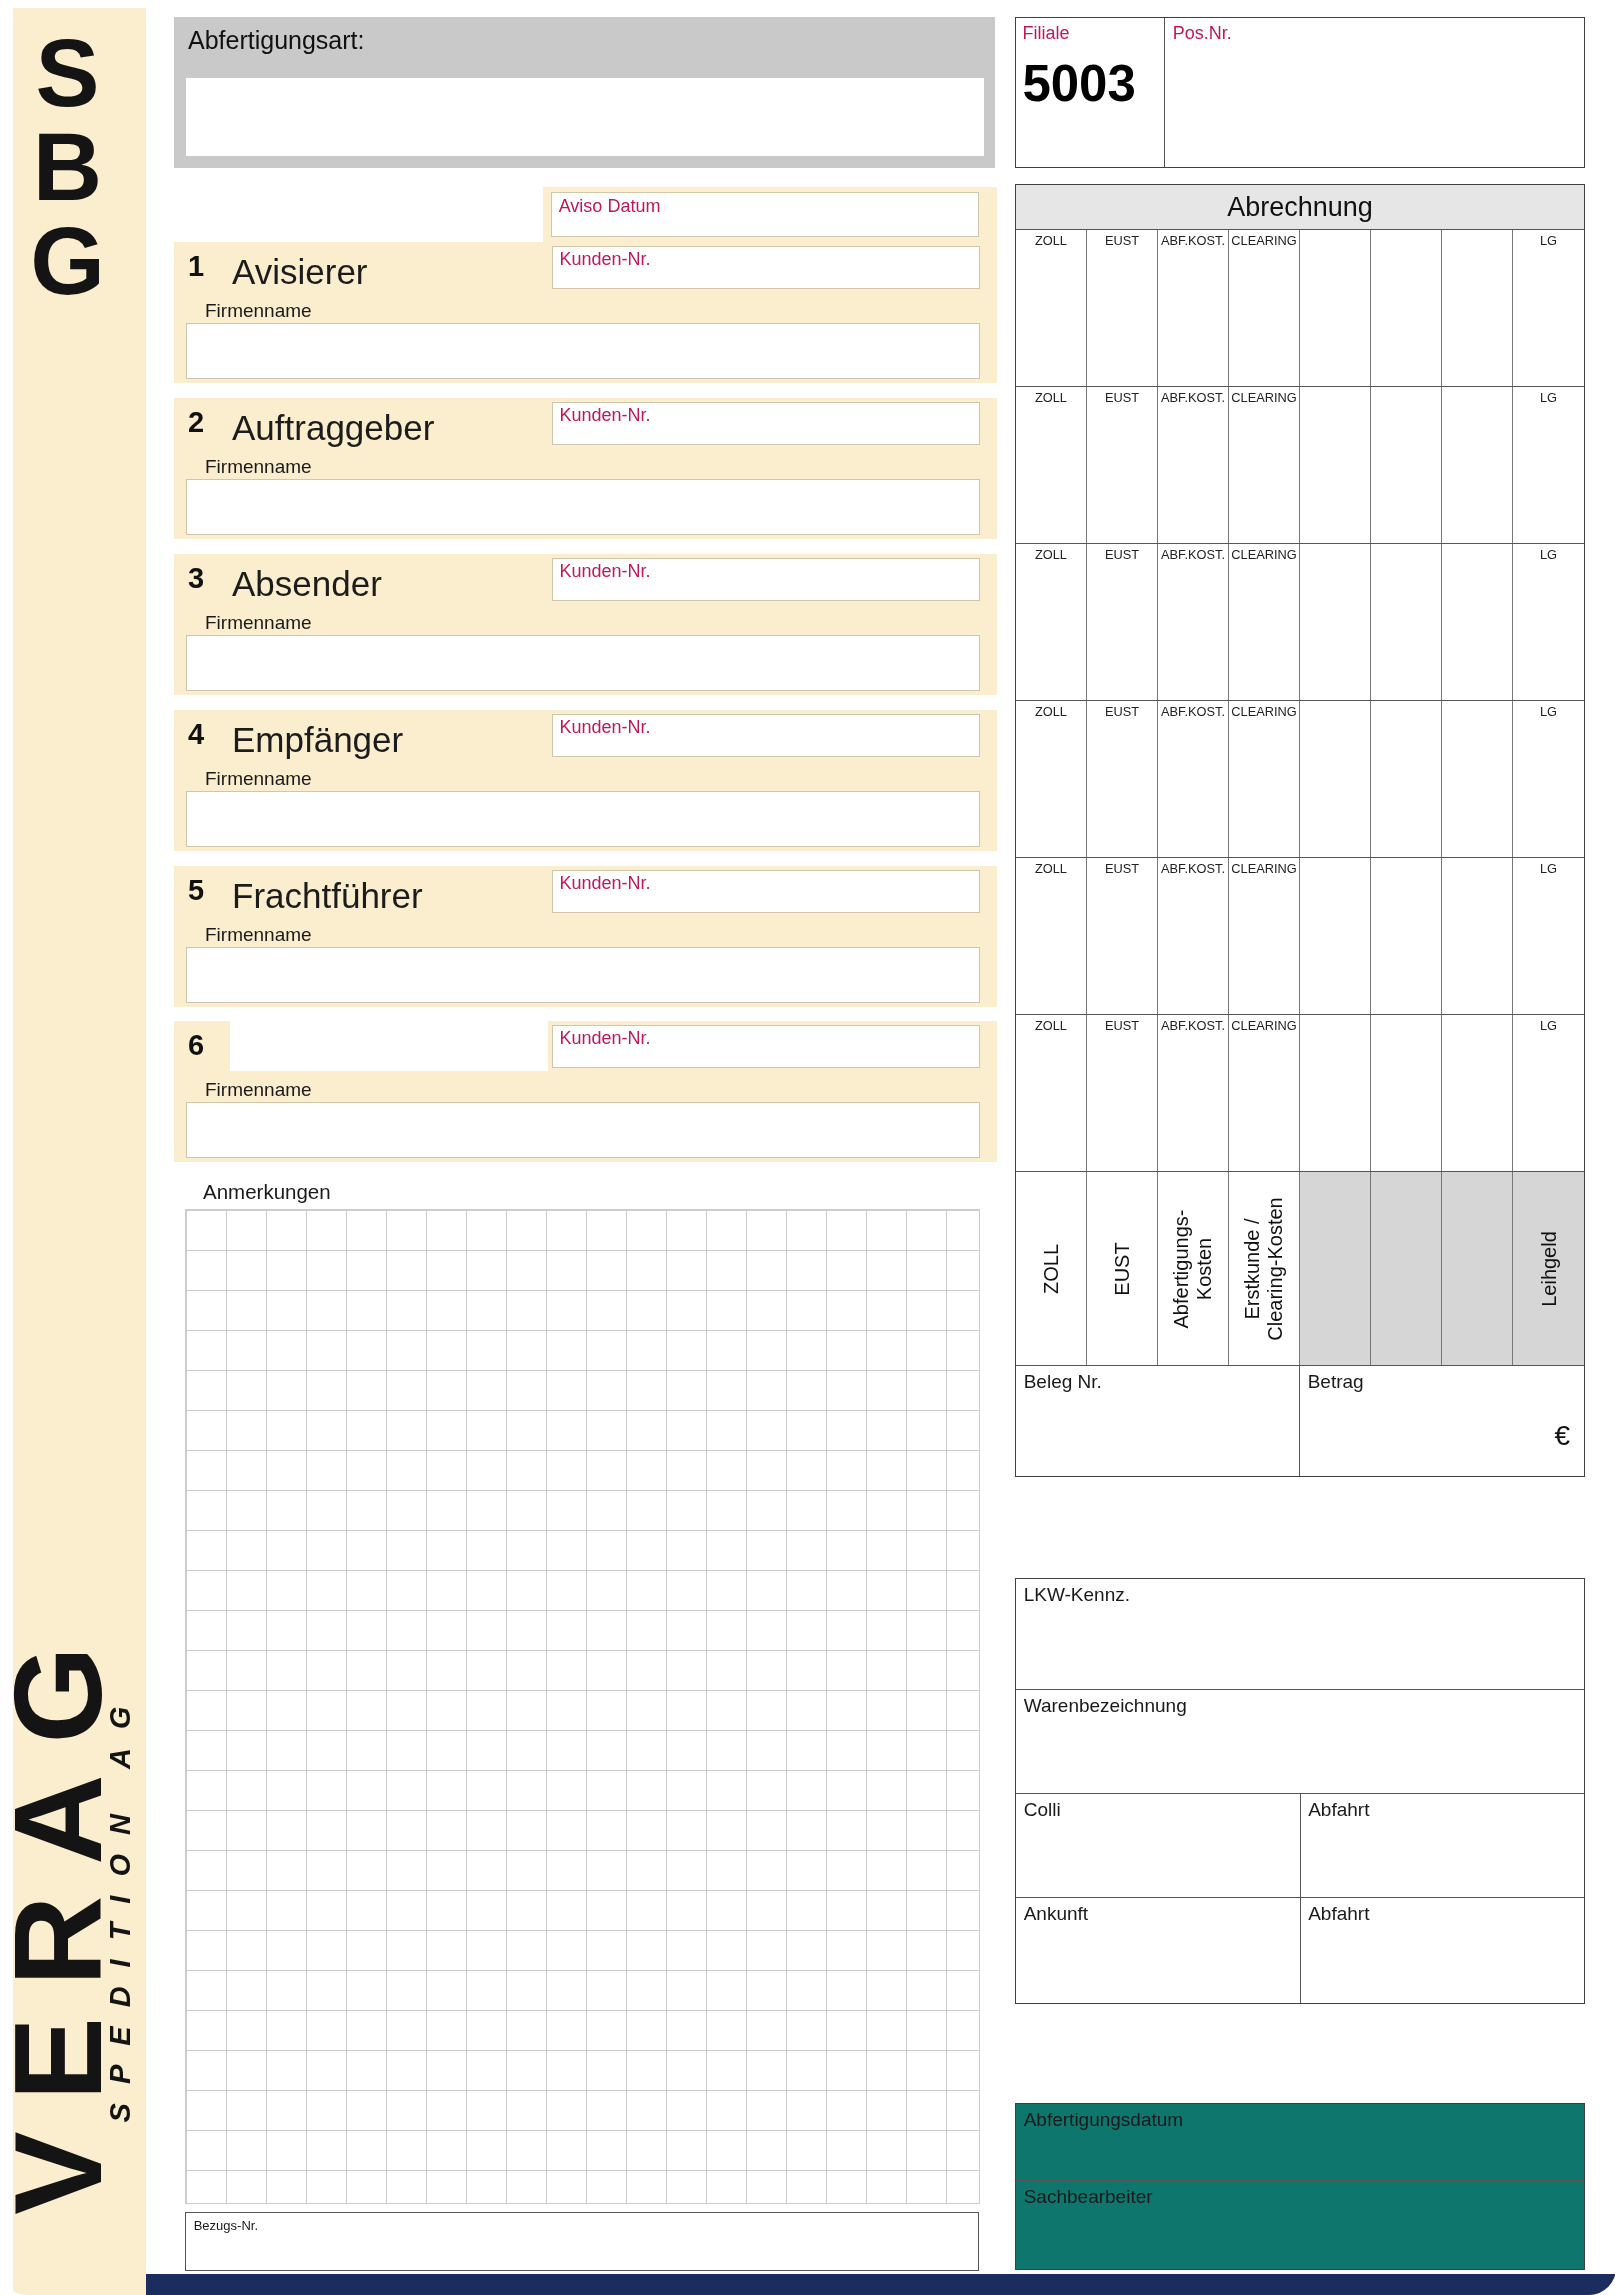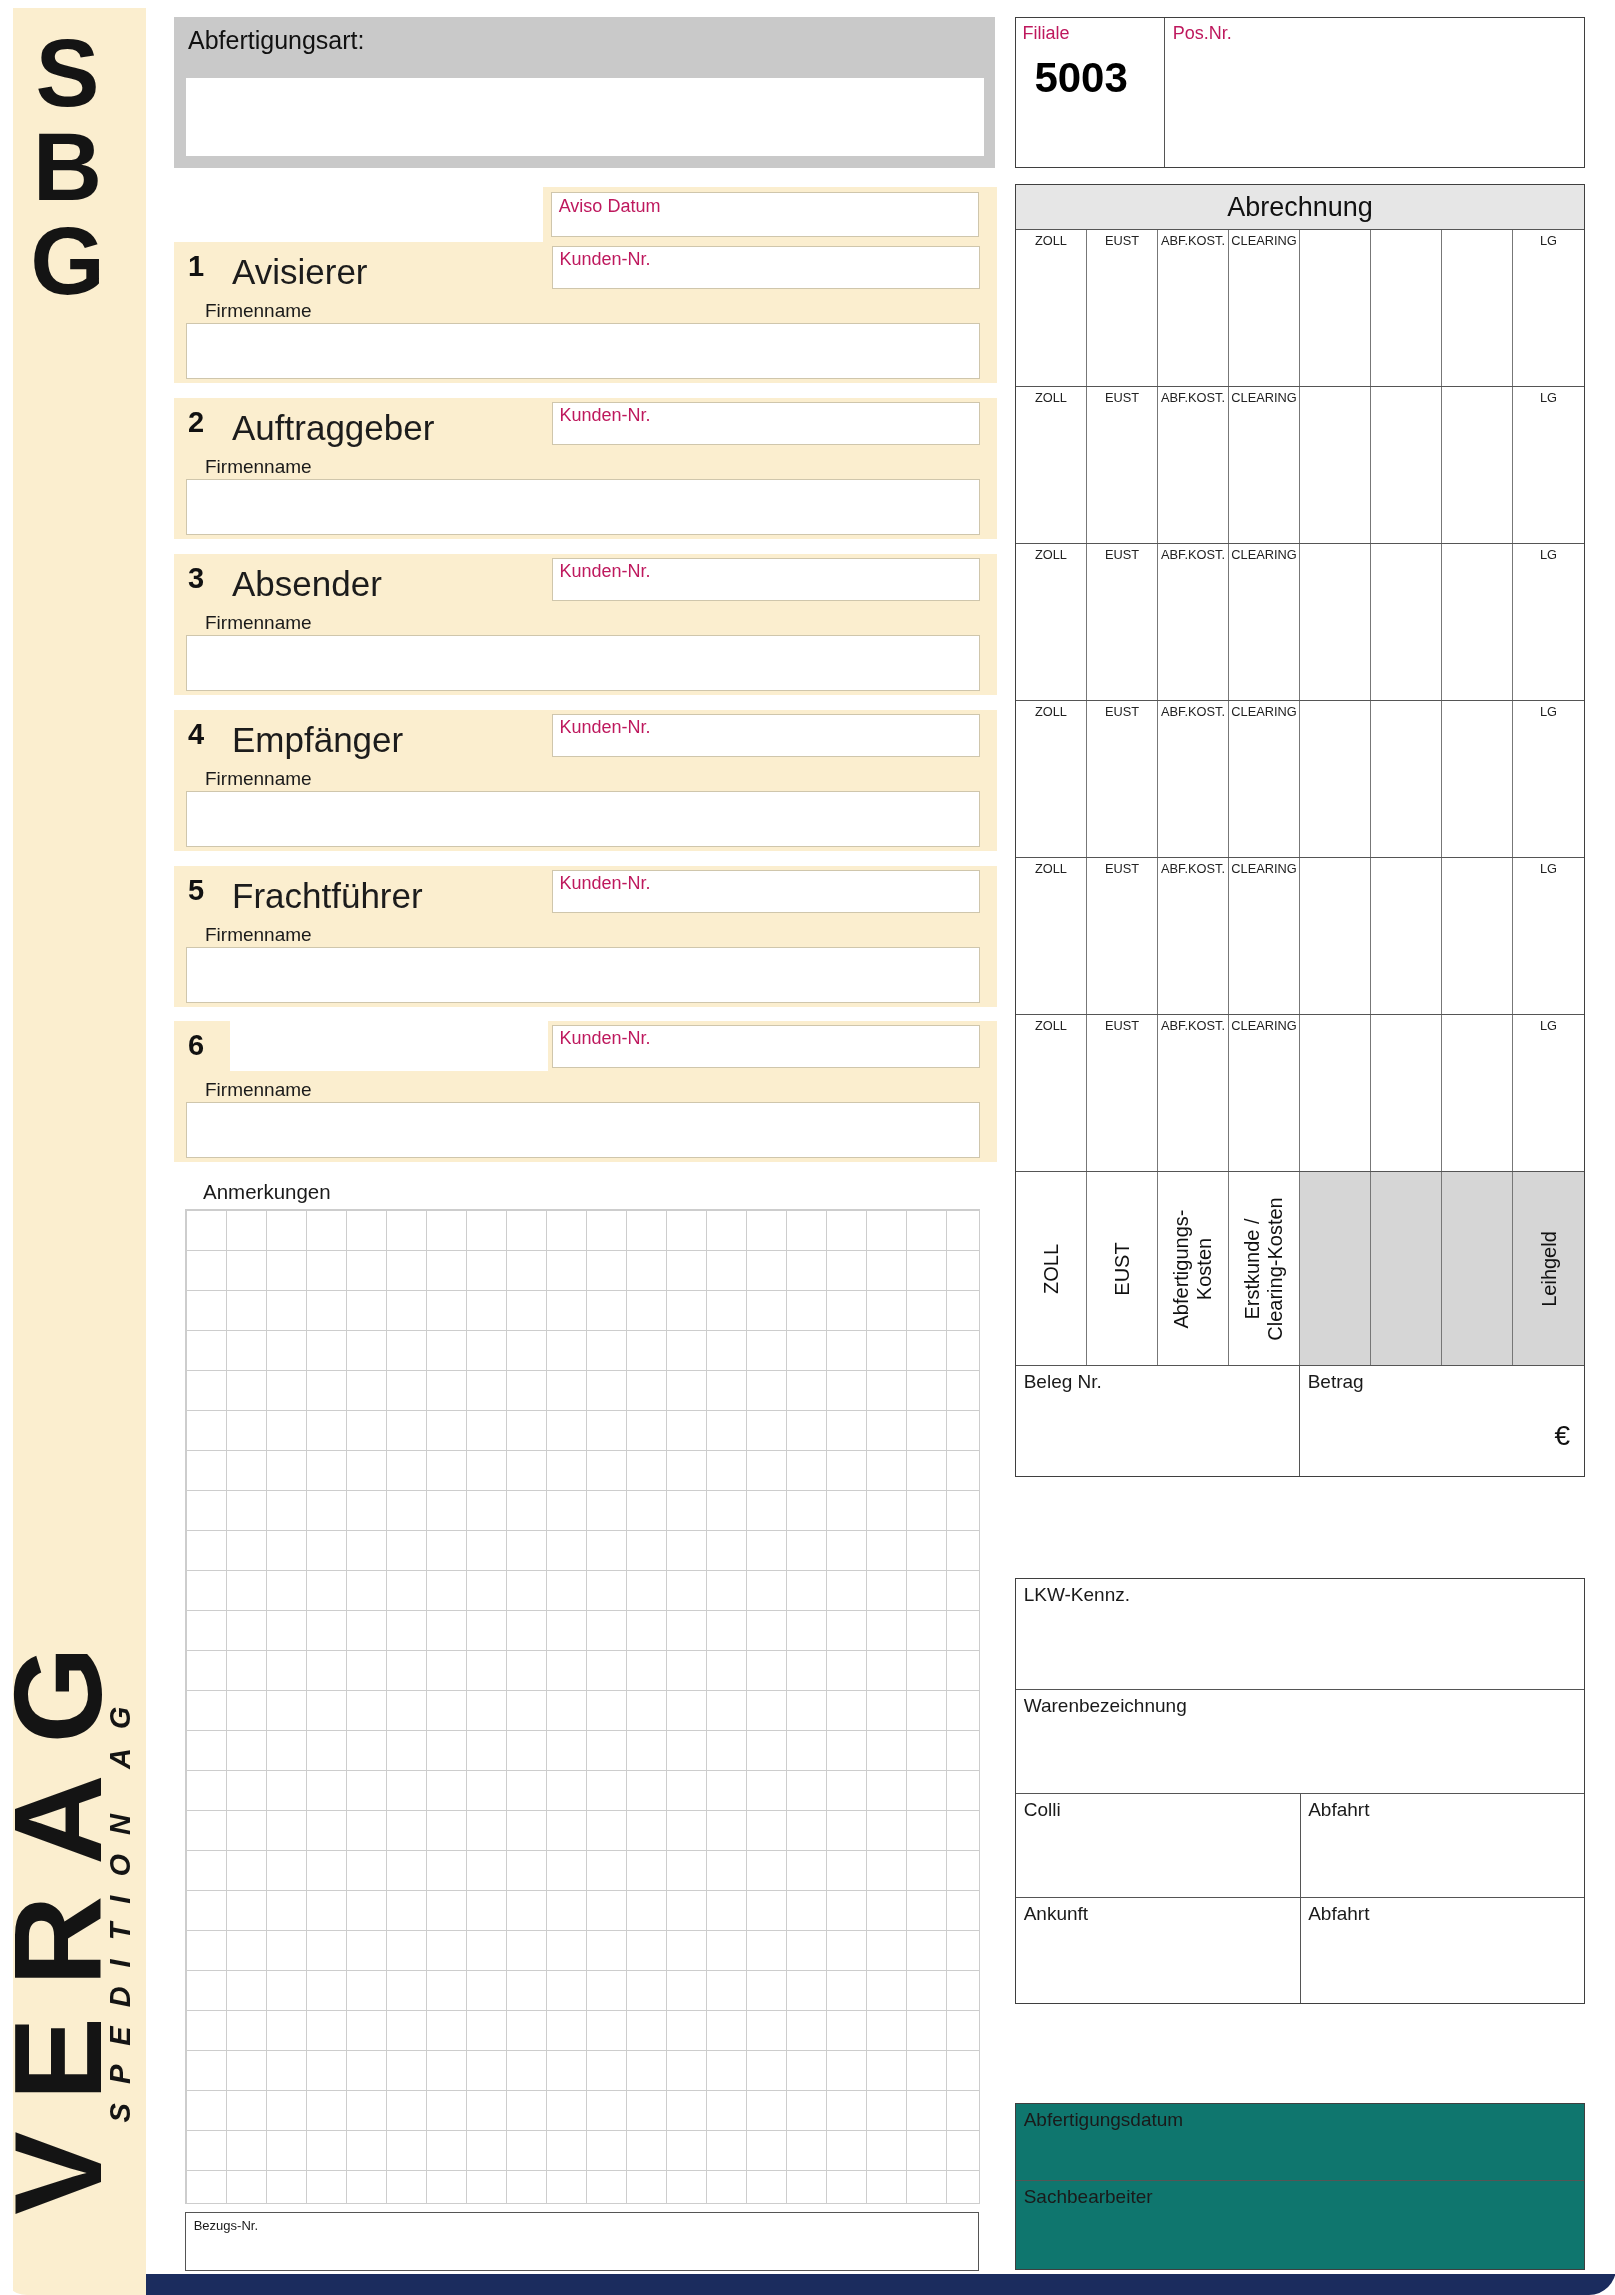--- a/index.html
+++ b/index.html
@@ -30,21 +30,21 @@
   }
 
   
   .hdr-panel { position:absolute; left:174px; top:16.6px; width:821px; height:151px; background:#c9c9c9; }
   .hdr-label { position:absolute; left:14px; top:9px; font-size:25px; color:#111; }
   .hdr-input { position:absolute; left:11.5px; top:61px; width:798px; height:78px; background:#ffffff; }
 
   .filiale-panel { position:absolute; left:1015px; top:16.6px; width:570px; height:151px; border:1.9px solid #3f3f3f; background:#fff; }
   .filiale-cell { position:absolute; left:0; top:0; width:149px; height:100%; border-right:1.3px solid #555; padding:5.1px 6.4px; }
   .small-label { font-size:18px; color:#be185d; }
-  .filiale-value { margin-top:10.2px; font-size:42px; font-weight:bold; color:#000;margin-left:12px; }
+  .filiale-value { margin-top:10.2px; font-size:51px; font-weight:bold; color:#000; }
   .posnr-cell { position:absolute; left:149px; top:0; right:0; height:100%; padding:5.1px 7.7px; }
 
   
   .aviso-strip { position:absolute; left:543px; top:187px; width:454px; height:55px; background:#fbeecf;padding-left:41px; }
   .aviso-box { position:absolute; left:8.3px; top:5.1px; width:428px; height:45px; background:#fff; border:1.3px solid #cfc6ac; padding:2.6px 6.4px; font-size:18px; }
 
   
   .section { position:absolute; left:174px; width:823px; height:141px; background:#fbeecf; }
   .sec-num  { position:absolute; left:14px; top:7.7px; font-size:29px; font-weight:bold; color:#111; }
   .sec-name { position:absolute; left:58px; top:10.2px; font-size:35px; color:#1c1c1c; }

